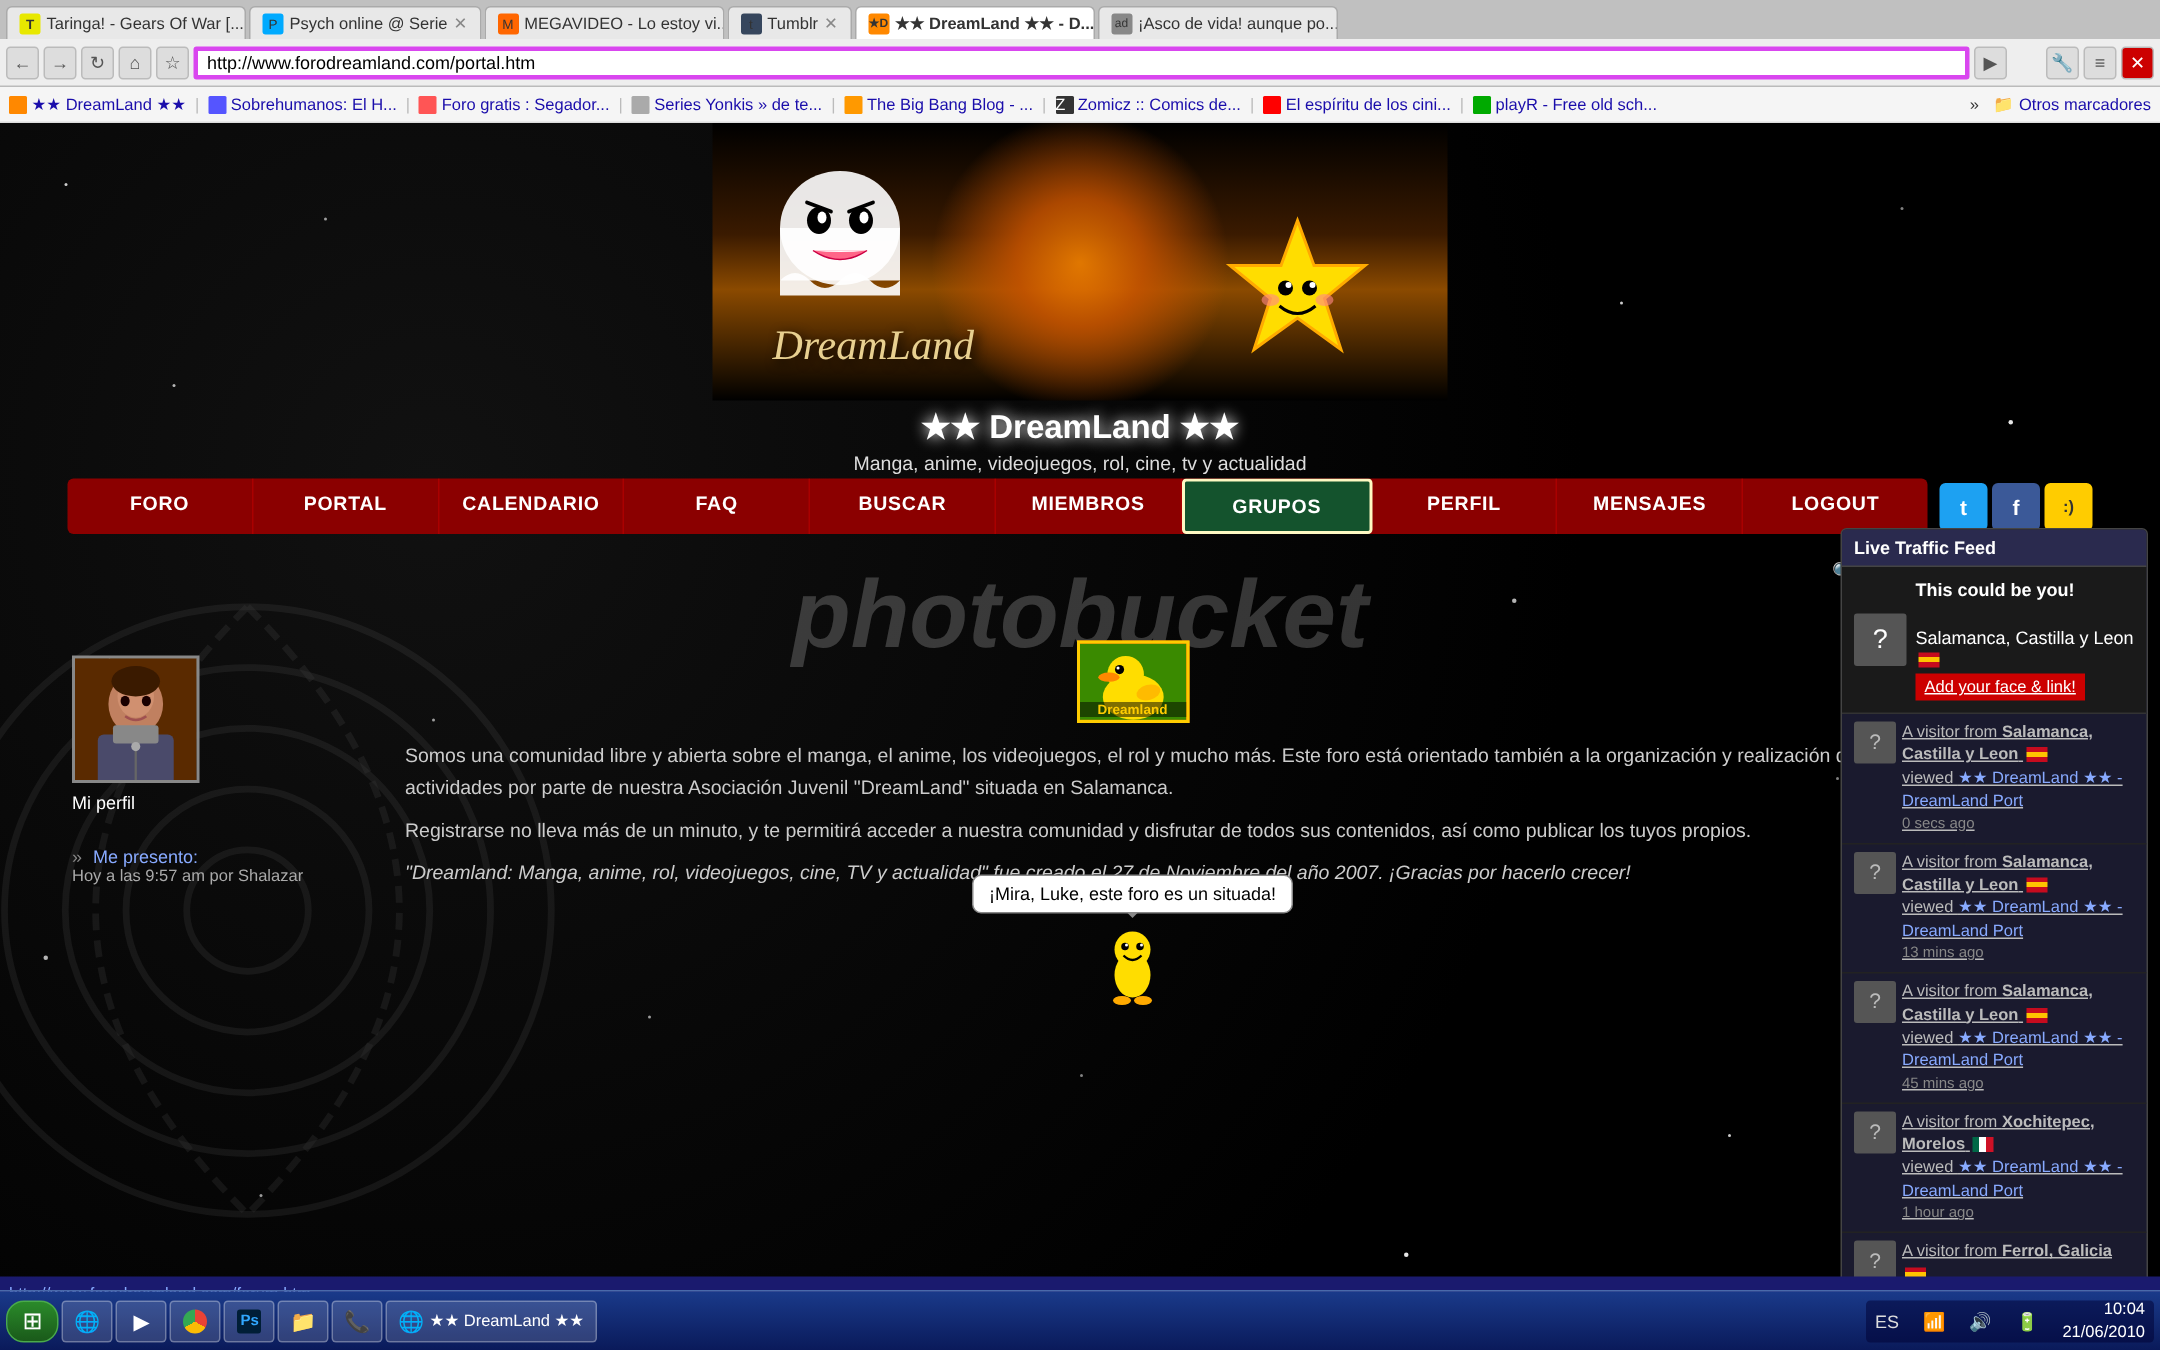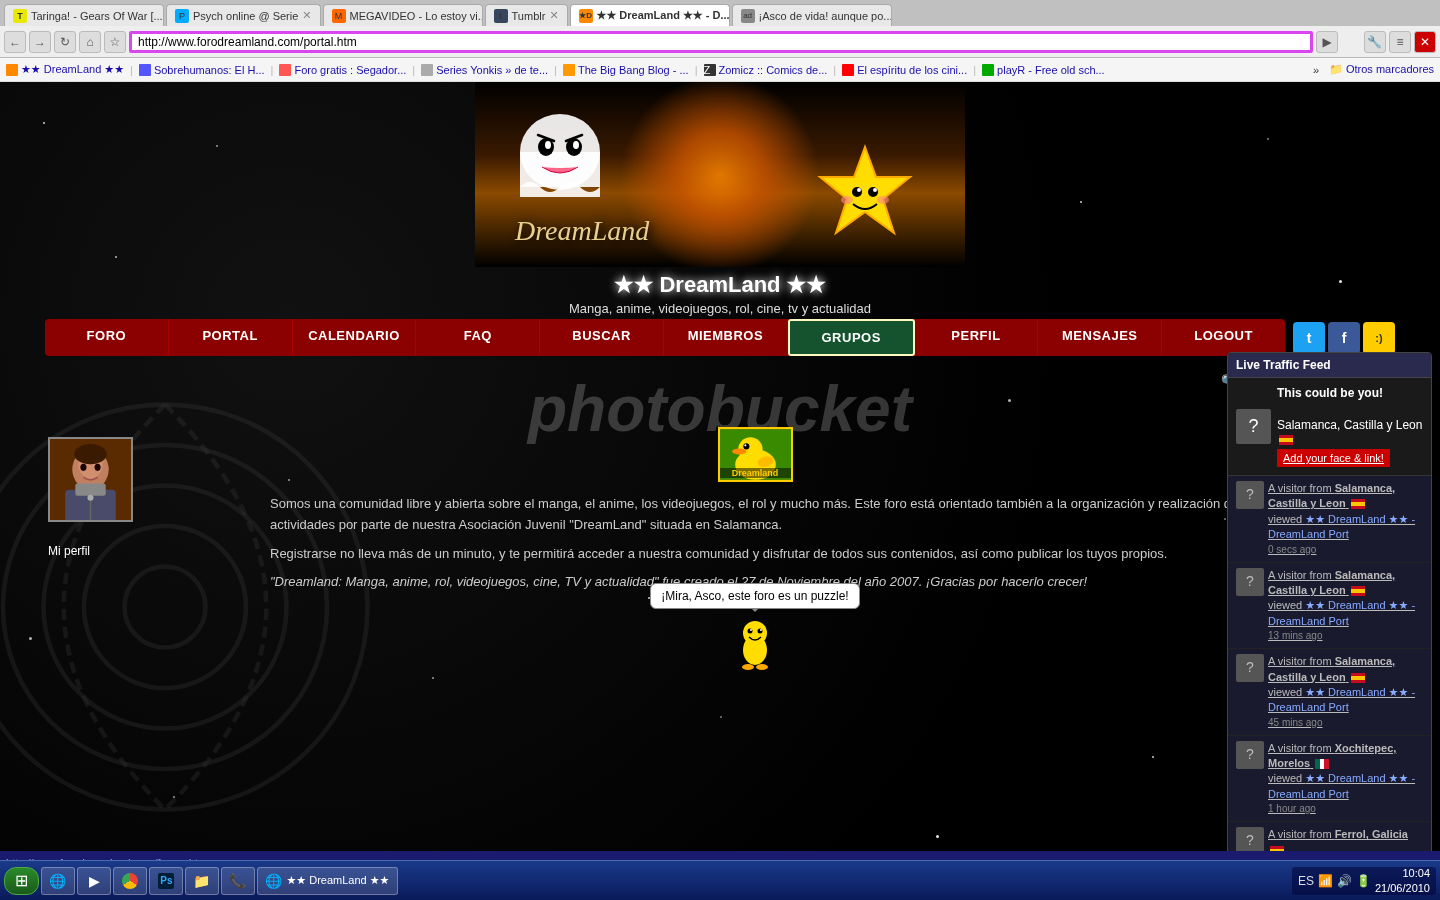--- a/index.html
+++ b/index.html
@@ -344,21 +344,21 @@
       margin-top: 8px;
       font-size: 12px;
       color: #ccc;
       line-height: 1.6;
     }
     .user-stats .label {
       color: #fff;
       font-weight: bold;
     }
     .mi-perfil-btn {
-      margin-top: 22px;
+      margin-top: 6px;
       background: transparent;
       border: none;
       color: #fff;
       font-size: 12px;
       cursor: pointer;
     }
     .recent-posts {
       margin-top: 20px;
     }
     .recent-post-item {
@@ -643,21 +643,21 @@
       border-radius: 2px;
       font-size: 14px;
       display: flex;
       align-items: center;
       justify-content: center;
     }
     .taskbar-spacer { flex: 1; }
     .taskbar-tray {
       display: flex;
       align-items: center;
-      gap: 4px;
+      gap: 16px;
       padding: 0 6px;
       background: rgba(0,0,50,0.5);
       height: 28px;
       border-radius: 3px;
     }
     .tray-icon {
       font-size: 12px;
       color: #ddd;
       cursor: pointer;
     }
@@ -901,20 +901,25 @@
 
         <path d="M33,38 Q40,43 47,38" fill="none" stroke="#a05050" stroke-width="1.5"></path>
 
         <line x1="40" y1="56" x2="40" y2="85" stroke="#666" stroke-width="1.5"></line>
         <circle cx="40" cy="58" r="3" fill="#aaa"></circle>
       </svg>
     </div>
     <button class="mi-perfil-btn">Mi perfil</button>
 
     <div class="recent-posts">
+      <div class="recent-post-item">
+        <span class="bullet">»</span>
+        <a class="recent-post-link">Me presento:</a>
+        <div class="post-meta">Hoy a las 9:57 am por Shalazar</div>
+      </div>
     </div>
   </div>
 
   <div class="main-content">
 
     <div class="dreamland-logo-small">
 
       <svg viewBox="0 0 70 50" width="75" height="55">
         <rect width="70" height="50" fill="#3a8a00"></rect>
 
@@ -938,21 +943,21 @@
     </div>
     <div class="register-text">
       Registrarse no lleva más de un minuto, y te permitirá acceder a nuestra comunidad y disfrutar de todos sus contenidos, así como publicar los tuyos propios.
     </div>
     <div class="creation-text">
       "Dreamland: Manga, anime, rol, videojuegos, cine, TV y actualidad" fue creado el 27 de Noviembre del año 2007. ¡Gracias por hacerlo crecer!
     </div>
 
     <div class="speech-area" style="position:relative;margin-top:20px;display:flex;flex-direction:column;align-items:center;">
       <div class="speech-bubble">
-        <span>¡Mira, Asco, este foro es un puzzle!</span>
+        <span>¡Mira, Luke, este foro es un situada!</span>
       </div>
       <div class="character-sprite">
         <svg viewBox="0 0 50 60" width="50" height="60">
 
           <ellipse cx="25" cy="35" rx="12" ry="15" fill="#ffdd00"></ellipse>
 
           <circle cx="25" cy="18" r="12" fill="#ffdd00"></circle>
 
           <circle cx="20" cy="16" r="2.5" fill="#000"></circle>
           <circle cx="30" cy="16" r="2.5" fill="#000"></circle>

